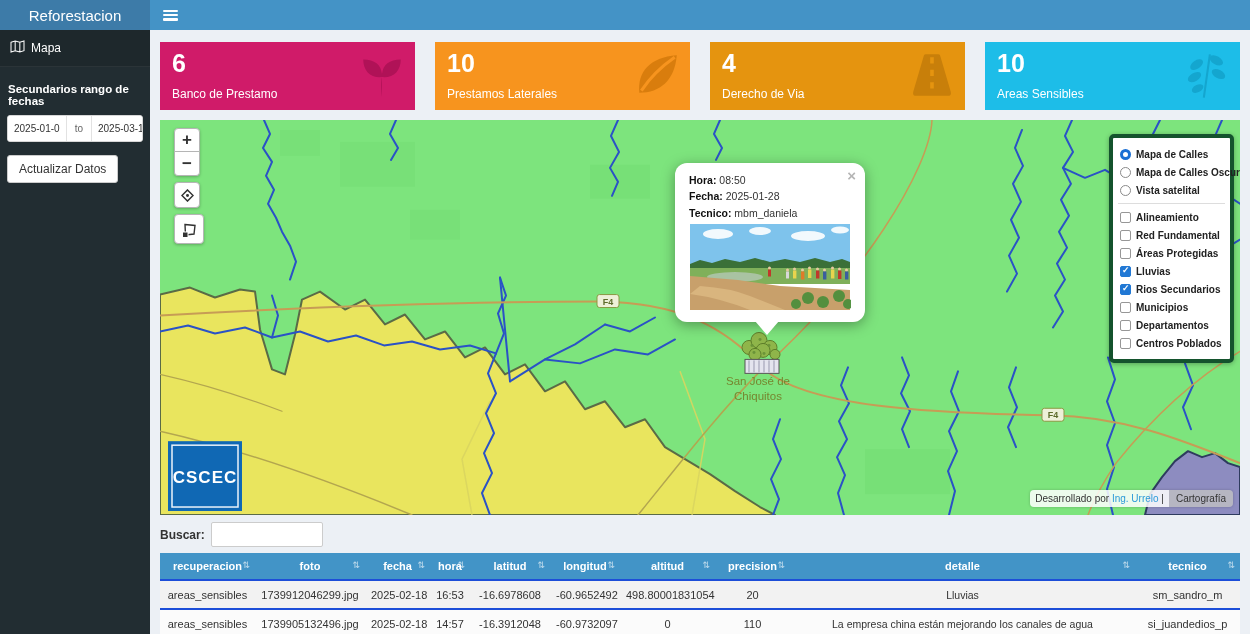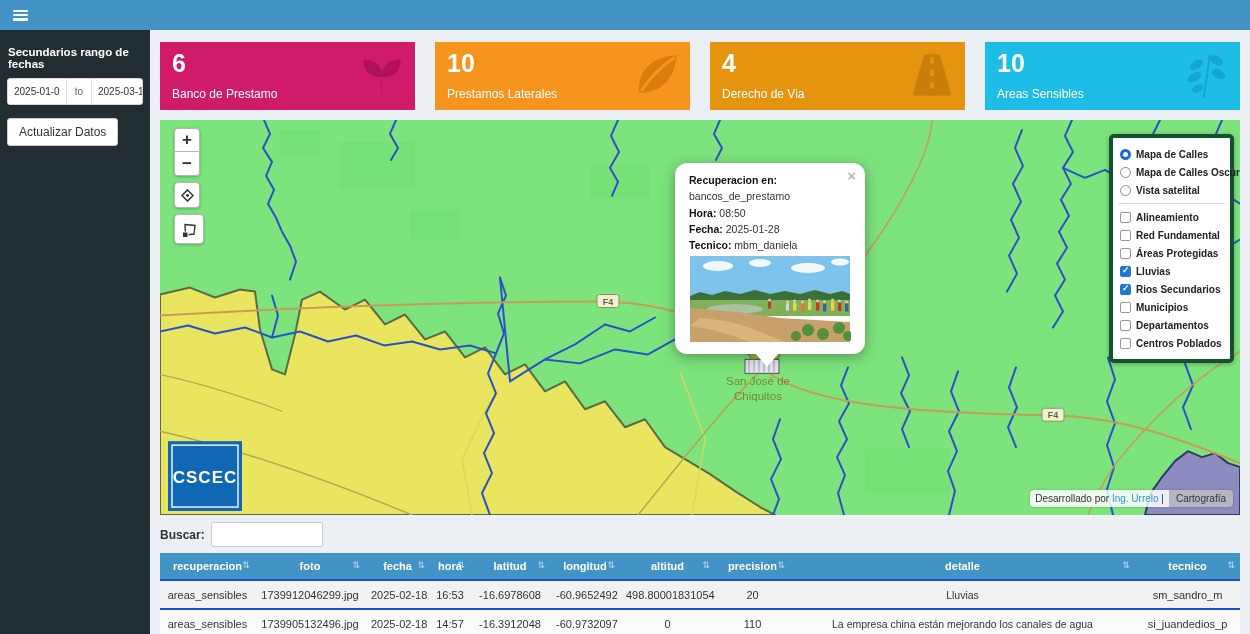--- a/index.html
+++ b/index.html
@@ -85,30 +85,39 @@
   table.data td { padding:7.5px 6px; color:#333; text-align:center; border-top:2px solid #1d4ed8; overflow:hidden; white-space:nowrap; }
   table.data tr.odd td { background:#f2f2f2; }
   table.data tr.even td { background:#fbfbfb; }
   td.num { text-align:right; padding-right:22px; }
   td.detalle { font-size:10.5px; }
 </style>
 </head>
 <body>
 
 <div class="header">
+  <div class="brand">Reforestacion</div>
   <div class="topbar">
     <div class="hamburger">
         <span></span>
         <span></span>
         <span></span>
       </div>
   </div>
 </div>
 
 <div class="sidebar">
+  <div class="nav-item">
+    <span>
+      <svg width="15" height="13" viewBox="0 0 16 14">
+          <path d="M1 2.5 L5.5 1 L10.5 2.5 L15 1 V11.5 L10.5 13 L5.5 11.5 L1 13 Z M5.5 1 V11.5 M10.5 2.5 V13" fill="none" stroke="#fff" stroke-width="1.1"></path>
+        </svg>
+    </span>
+    <span>Mapa</span>
+  </div>
   <div class="date-heading">Secundarios rango de fechas</div>
   <div class="daterange">
     <input readonly="" value="2025-01-01" style="">
     <span class="to-box">to</span>
     <input readonly="" value="2025-03-13" style="">
   </div>
   <span class="apply-btn">Actualizar Datos</span>
 </div>
 
 <div class="main">
@@ -326,21 +335,20 @@
           <span>Departamentos</span>
         </div>
       <div class="layer-row">
           <span class="cb"></span>
           <span>Centros Poblados</span>
         </div>
     </div>
 
     <div class="popup">
       <span class="close">×</span>
-      <div><b>Recuperacion en:</b> <span>bancos_de_prestamo</span></div>
       <div><b>Hora:</b> <span>08:50</span></div>
       <div><b>Fecha:</b> <span>2025-01-28</span></div>
       <div><b>Tecnico:</b> <span>mbm_daniela</span></div>
       <svg class="popup-photo" viewBox="0 0 160 86">
         <rect x="0" y="0" width="160" height="42" fill="#7ec3ec"></rect>
         <g fill="#ffffff" opacity=".9">
             <ellipse cx="28" cy="10" rx="15" ry="5"></ellipse>
             <ellipse cx="70" cy="7" rx="11" ry="4"></ellipse>
             <ellipse cx="118" cy="12" rx="17" ry="5"></ellipse>
             <ellipse cx="150" cy="6" rx="9" ry="3.5"></ellipse>

